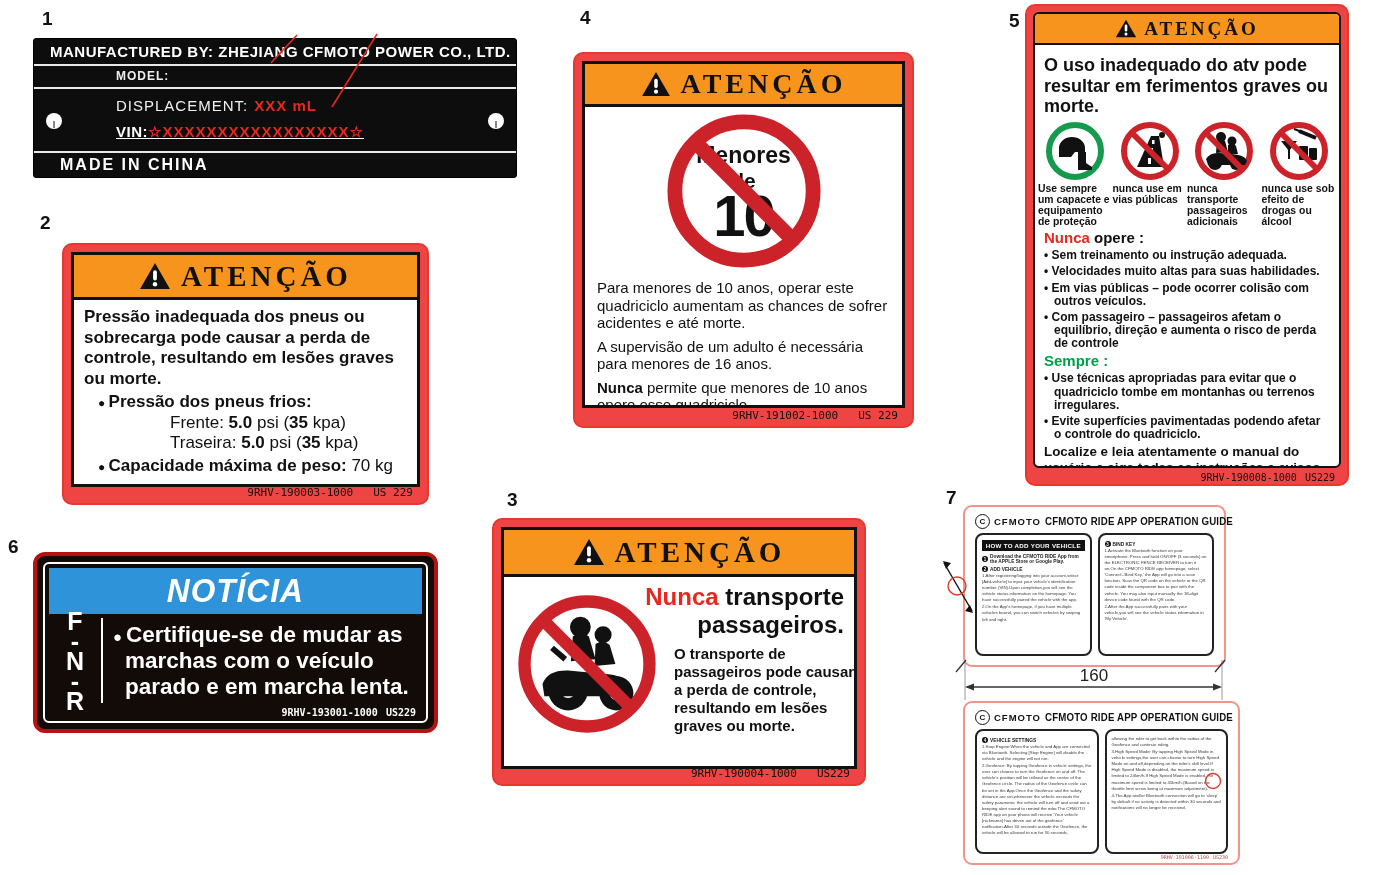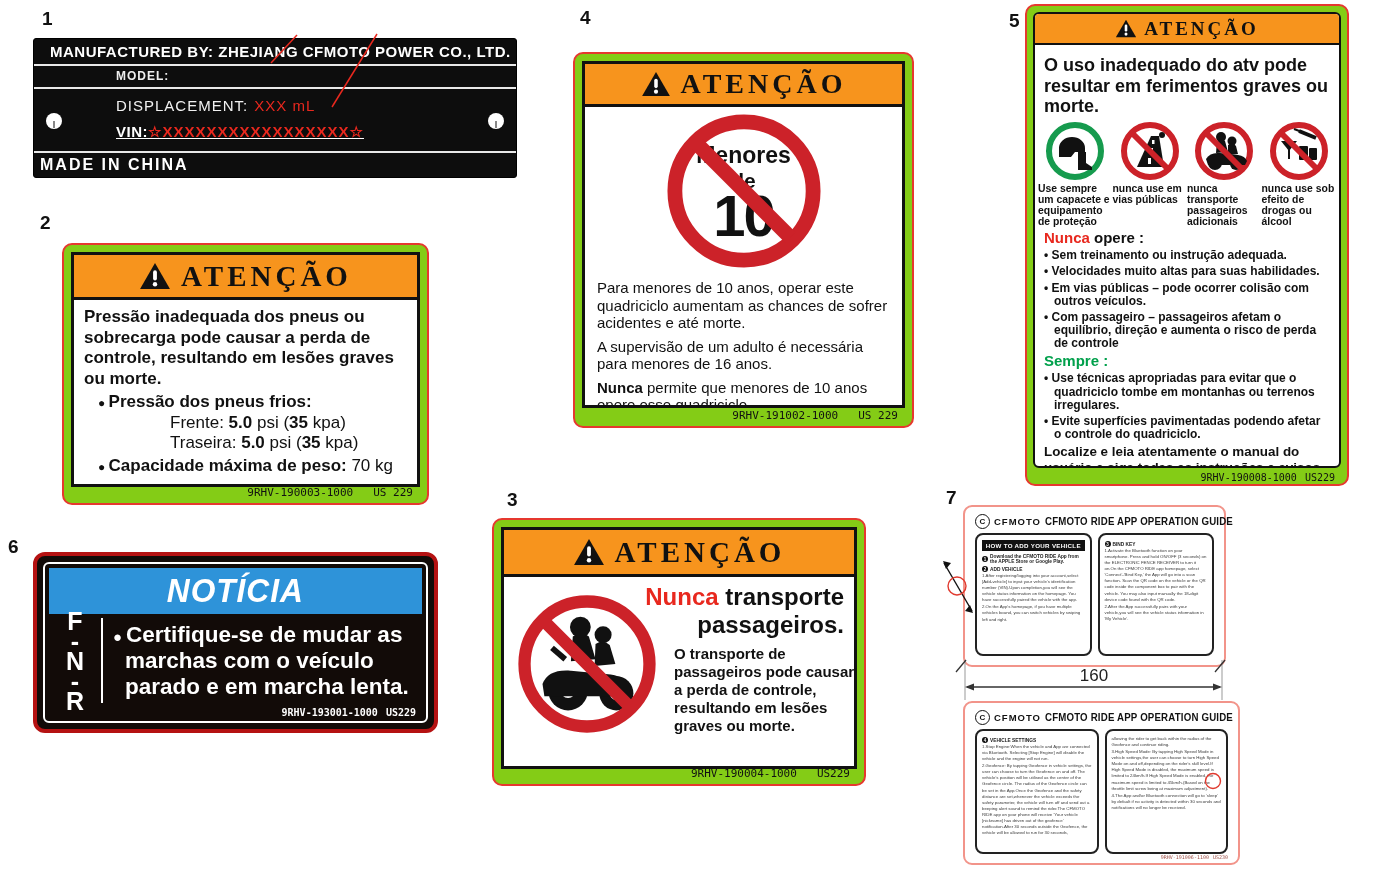--- a/index.html
+++ b/index.html
@@ -10,31 +10,31 @@
   
   #label1{position:absolute;left:33px;top:38px;width:482px;height:138px;background:#0d0d0d;
           border:1px solid #000;border-radius:3px;color:#fff;}
   .l1-row1{position:absolute;left:0;right:0;top:0;height:25px;border-bottom:2px solid #e8e8e8;
            line-height:25px;padding-left:16px;font-size:15px;font-weight:bold;letter-spacing:.5px;}
   .l1-row1 .val{font-weight:bold;}
   .l1-row2{position:absolute;left:0;right:0;top:27px;height:21px;border-bottom:2px solid #e8e8e8;
            line-height:21px;padding-left:82px;font-size:12px;letter-spacing:1px;font-weight:bold;color:#eee;}
   .l1-mid{position:absolute;left:0;right:0;top:50px;height:64px;}
   .l1-disp{position:absolute;left:82px;top:8px;font-size:15px;letter-spacing:1px;color:#f2f2f2;}
-  .l1-disp .red{color:var(--value-red,#E8281E);font-weight:normal;margin-left:6px;}
+  .l1-disp .red{color:var(--value-red,#E8281E);font-weight:bold;margin-left:6px;}
   .l1-vin{position:absolute;left:82px;top:34px;font-size:15px;font-weight:800;letter-spacing:.5px;text-decoration:underline;}
   .l1-vin .red{color:var(--value-red,#E8281E);font-weight:bold;letter-spacing:1px;}
   .hole{position:absolute;top:24px;width:16px;height:16px;border-radius:50%;background:#fff;}
   .hole::after{content:"";position:absolute;left:7px;top:8px;width:2px;height:7px;background:#888;}
   .hole.left{left:12px;}  .hole.right{right:12px;}
   .l1-row5{position:absolute;left:0;right:0;bottom:0;height:24px;border-top:2px solid #e8e8e8;
-           line-height:24px;padding-left:6px;font-size:16px;font-weight:800;letter-spacing:2px;}
-
-  
-  .warnbox{position:absolute;border:2px solid var(--border-red,#E6382F);border-radius:10px;background:#84cc16;}
+           line-height:24px;padding-left:26px;font-size:16px;font-weight:800;letter-spacing:2px;}
+
+  
+  .warnbox{position:absolute;border:2px solid var(--border-red,#E6382F);border-radius:10px;background:#ef4444;}
   .warn-inner{position:absolute;left:7px;right:7px;top:7px;border:3px solid #111;background:#fff;
               display:flex;flex-direction:column;overflow:hidden;}
   .warn-head{background:var(--orange,#F7941D);border-bottom:3px solid #111;display:flex;align-items:center;
              justify-content:center;gap:10px;flex:0 0 auto;}
   .warn-head .htxt{font-family:"Liberation Serif",serif;font-weight:bold;letter-spacing:4px;color:#111;}
   .warn-code{position:absolute;right:14px;bottom:4px;font-family:"DejaVu Sans Mono",monospace;
              font-size:11px;color:#111;display:flex;gap:20px;}
   .tri{flex:0 0 auto;}
 
   

